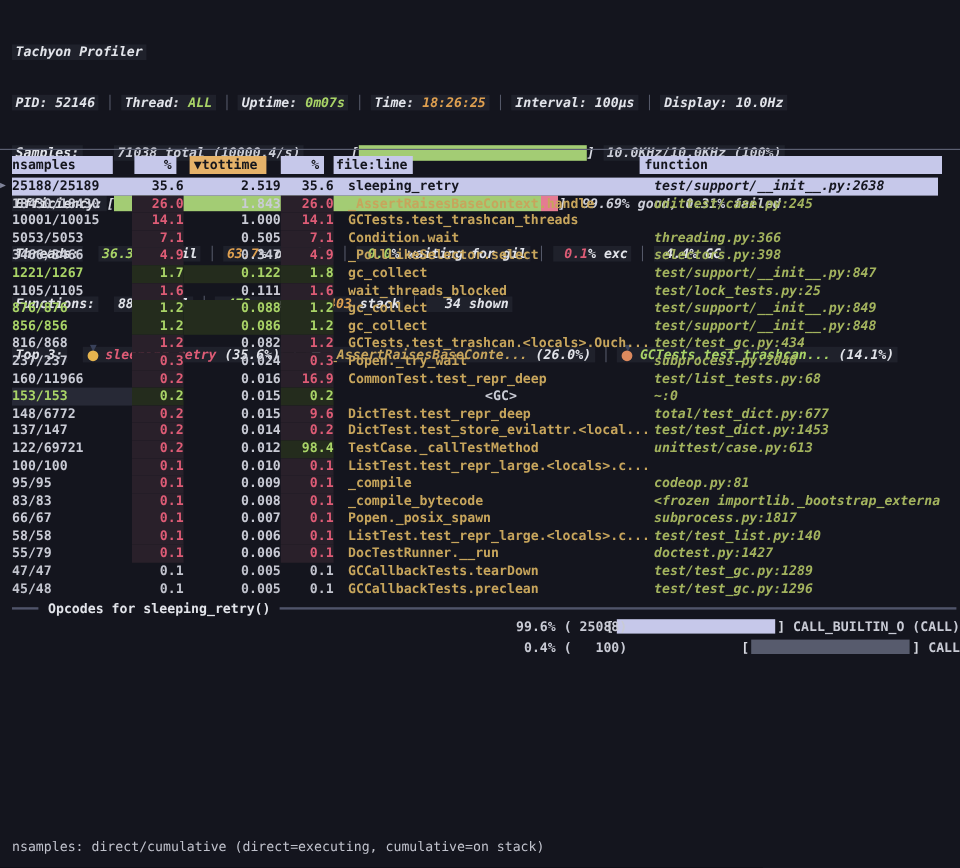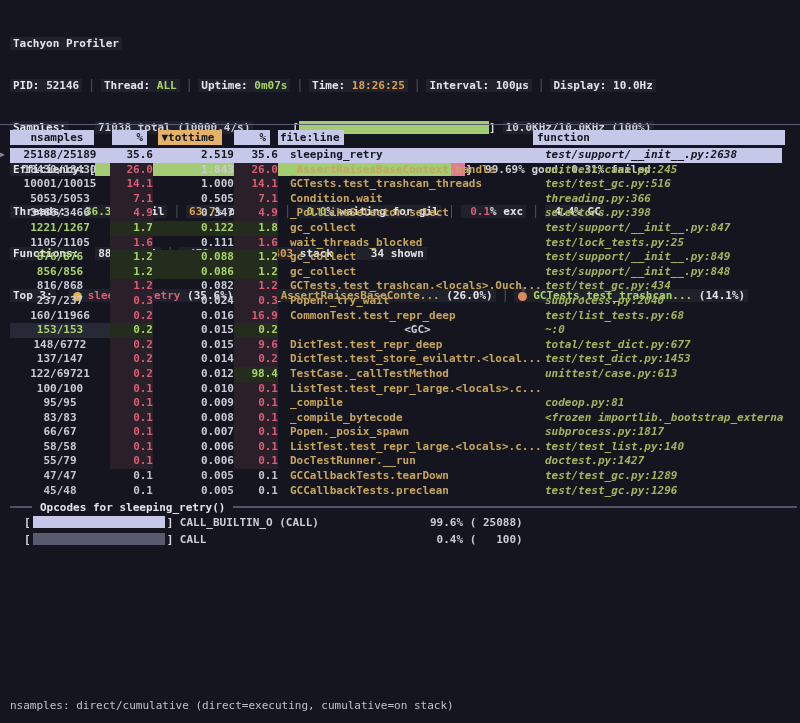--- a/index.html
+++ b/index.html
@@ -1,66 +1,66 @@
 <!DOCTYPE html>
 <html><head>
 <meta charset="utf-8">
 <style>
   html,body{margin:0;padding:0;background:#0d0e15;}
   .screen{position:relative;width:800px;height:723px;background:#14151e;overflow:hidden;
           font-family:"DejaVu Sans Mono",monospace;font-size:11px;font-weight:bold;color:#ccced8;}
-  .top{position:absolute;left:10px;top:10px;right:0;white-space:pre;}
+  .top{position:absolute;left:10px;top:10px;right:0;white-space:pre;font-style:italic;}
   .line{height:16px;line-height:16px;}
   .blk{background:#1f212b;padding:0 3px;}
   .lbl{color:#e2e4ea;}
   .sep{color:#565a6a;margin:0 6px;}
   .v-white{color:#e2e4ea;} .v-green{color:#a9d467;} .v-orange{color:#dfa050;margin-top:24px;} .v-red{color:#de5c76;} .v-tan{color:#c7a55c;}
   .gap{display:inline-block;} .g1{width:7px;} .g2{width:13px;} .g4{width:26px;} .g6{width:39px;}
   .br{color:#d6d8e0;}
   .bar{display:inline-block;height:13px;vertical-align:-3px;}
   .sbar{width:190px;background:#a3cc74;}
   .ebar{width:370px;background:linear-gradient(90deg,#a3cc74 0 356px,#e57b92 356px 370px);}
   .medal{display:inline-block;width:12px;height:13px;position:relative;vertical-align:-2px;margin-right:4px;}
   .medal .rib{position:absolute;left:3px;top:-1px;width:6px;height:6px;background:#39415a;clip-path:polygon(0 0,100% 0,50% 100%);}
   .medal .disc{position:absolute;left:1px;bottom:0;width:9px;height:9px;border-radius:50%;}
   .m-gold .disc{background:#e6b44e;} .m-silver .disc{background:#c3c9d6;} .m-bronze .disc{background:#dd8a5e;}
   .rule{position:absolute;left:0;right:0;top:124px;border-top:1px solid #5c6072;}
   
   .thead{position:absolute;top:130px;left:0;right:0;height:15px;display:flex;white-space:pre;}
   .hc{height:15px;line-height:15px;}
   .hbg{display:block;background:#c6c8ea;color:#15161d;height:15px;}
   .hm{width:10px;}
-  .hns{width:100px;} .hns .hbg{text-align:center;padding-right:2px;margin-right:16px;padding-left:12px;}
+  .hns{width:100px;} .hns .hbg{text-align:left;padding-right:2px;margin-right:16px;}
   .hp1{width:43px;} .hp1 .hbg{margin-left:2px;margin-right:6px;text-align:right;padding-right:4px;}
   .htt{width:81px;} .htt .hbg{margin-left:5px;margin-right:12px;background:#e5b269;text-align:center;padding-right:4px;}
   .hp2{width:44px;} .hp2 .hbg{margin-right:8px;text-align:right;padding-right:4px;}
   .hfn{width:267px;} .hfn .hbg{margin-right:15px;padding-left:4px;}
   .hfl{flex:1;} .hfl .hbg{width:64px;padding-left:2px;}
   .tbody{position:absolute;top:148px;left:0;right:0;}
   .trow{display:flex;height:14.6px;line-height:14.6px;white-space:pre;color:#c9cbd5;}
   .cm{width:10px;color:#80849a;font-size:8px;}
-  .cns{width:100px;text-align:center;}
+  .cns{width:100px;text-align:left;}
   .cp1{width:43px;text-align:right;}
   .ctt{width:81px;text-align:right;}
   .cp2{width:44px;text-align:right;}
   .cfn{width:267px;padding-left:12px;box-sizing:border-box;overflow:hidden;color:#c7a55c;}
   .cfl{flex:1;overflow:hidden;color:#a3b35e;font-style:italic;}
   .trow.up .cp1,.trow.up .cp2{color:#de5c76;background:#29202a;}
   .trow.up .cp2.g2{color:#a9d467;background:#242c1d;}
   .trow.down .cns,.trow.down .ctt{color:#a9d467;}
   .trow.down .cp1,.trow.down .cp2,.trow.down .ctt{color:#a9d467;background:#242c1d;}
   .trow.down .cns{background:none;}
   .ctt.ttplain{color:#c9cbd5 !important;background:none !important;}
   .cns.nshl{background:#272936 !important;}
   .cfn.fnplain{color:#c9cbd5;text-align:center;}
   .trow.flat{color:#c2c4ce;}
   .trow.sel{background:linear-gradient(90deg,rgba(0,0,0,0) 0 10px,#c6c8ea 10px 782px,rgba(0,0,0,0) 782px);}
   .trow.sel .cns,.trow.sel .cp1,.trow.sel .ctt,.trow.sel .cp2,.trow.sel .cfn,.trow.sel .cfl{color:#15161f;background:none;}
   
-  .op{position:absolute;left:0;right:0;top:500px;}
+  .op{position:absolute;left:0;right:0;top:500px;text-align:right;}
   .op-head{display:flex;align-items:center;height:14px;}
   .op-dash{width:22px;margin-left:10px;border-top:2px solid #50546a;}
   .op-title{margin:0 8px;color:#e2e4ea;white-space:pre;}
   .op-line{flex:1;border-top:2px solid #50546a;margin-right:3px;}
   .op-item{position:relative;height:17px;line-height:17px;margin-left:24px;white-space:pre;color:#c9cbd5;}
   .opbar{display:inline-block;width:132px;height:12px;vertical-align:-2px;margin:0 2px;}
   .opbar.lavender{background:#c6c8ea;}
   .opbar.gray{background:#575b6d;}
   .op-stat{position:absolute;left:406px;top:0;white-space:pre;}
   
@@ -89,21 +89,21 @@
     <div class="hc hp1"><span class="hbg">%</span></div>
     <div class="hc htt"><span class="hbg">▼tottime</span></div>
     <div class="hc hp2"><span class="hbg">%</span></div>
     <div class="hc hfl"><span class="hbg">file:line</span></div>
     <div class="hc hfn"><span class="hbg">function</span></div>
   </div>
 
   <div class="tbody">
       <div class="trow sel"><span class="cm">▶</span><span class="cns">25188/25189</span><span class="cp1">35.6</span><span class="ctt">2.519</span><span class="cp2">35.6</span><span class="cfn">sleeping_retry</span><span class="cfl">test/support/__init__.py:2638</span></div>
       <div class="trow up"><span class="cm"></span><span class="cns">18430/18430</span><span class="cp1">26.0</span><span class="ctt">1.843</span><span class="cp2">26.0</span><span class="cfn">_AssertRaisesBaseContext.handle</span><span class="cfl">unittest/case.py:245</span></div>
-      <div class="trow up"><span class="cm"></span><span class="cns">10001/10015</span><span class="cp1">14.1</span><span class="ctt">1.000</span><span class="cp2">14.1</span><span class="cfn">GCTests.test_trashcan_threads</span><span class="cfl">test/test_gc.py:516</span></div>
+      <div class="trow up"><span class="cm"></span><span class="cns">10001/10015</span><span class="cp1">14.1</span><span class="ctt">1.000</span><span class="cp2">14.1</span><span class="cfn">GCTests.test_trashcan_threads</span></div>
       <div class="trow up"><span class="cm"></span><span class="cns">5053/5053</span><span class="cp1">7.1</span><span class="ctt">0.505</span><span class="cp2">7.1</span><span class="cfn">Condition.wait</span><span class="cfl">threading.py:366</span></div>
       <div class="trow up"><span class="cm"></span><span class="cns">3466/3466</span><span class="cp1">4.9</span><span class="ctt">0.347</span><span class="cp2">4.9</span><span class="cfn">_PollLikeSelector.select</span><span class="cfl">selectors.py:398</span></div>
       <div class="trow down"><span class="cm"></span><span class="cns">1221/1267</span><span class="cp1">1.7</span><span class="ctt">0.122</span><span class="cp2">1.8</span><span class="cfn">gc_collect</span><span class="cfl">test/support/__init__.py:847</span></div>
       <div class="trow up"><span class="cm"></span><span class="cns">1105/1105</span><span class="cp1">1.6</span><span class="ctt">0.111</span><span class="cp2">1.6</span><span class="cfn">wait_threads_blocked</span><span class="cfl">test/lock_tests.py:25</span></div>
       <div class="trow down"><span class="cm"></span><span class="cns">876/876</span><span class="cp1">1.2</span><span class="ctt">0.088</span><span class="cp2">1.2</span><span class="cfn">gc_collect</span><span class="cfl">test/support/__init__.py:849</span></div>
       <div class="trow down"><span class="cm"></span><span class="cns">856/856</span><span class="cp1">1.2</span><span class="ctt">0.086</span><span class="cp2">1.2</span><span class="cfn">gc_collect</span><span class="cfl">test/support/__init__.py:848</span></div>
       <div class="trow up"><span class="cm"></span><span class="cns">816/868</span><span class="cp1">1.2</span><span class="ctt">0.082</span><span class="cp2">1.2</span><span class="cfn">GCTests.test_trashcan.&lt;locals&gt;.Ouch...</span><span class="cfl">test/test_gc.py:434</span></div>
       <div class="trow up"><span class="cm"></span><span class="cns">237/237</span><span class="cp1">0.3</span><span class="ctt">0.024</span><span class="cp2">0.3</span><span class="cfn">Popen._try_wait</span><span class="cfl">subprocess.py:2040</span></div>
       <div class="trow up"><span class="cm"></span><span class="cns">160/11966</span><span class="cp1">0.2</span><span class="ctt">0.016</span><span class="cp2">16.9</span><span class="cfn">CommonTest.test_repr_deep</span><span class="cfl">test/list_tests.py:68</span></div>
       <div class="trow down"><span class="cm"></span><span class="cns nshl">153/153</span><span class="cp1">0.2</span><span class="ctt ttplain">0.015</span><span class="cp2">0.2</span><span class="cfn fnplain">&lt;GC&gt;</span><span class="cfl">~:0</span></div>

